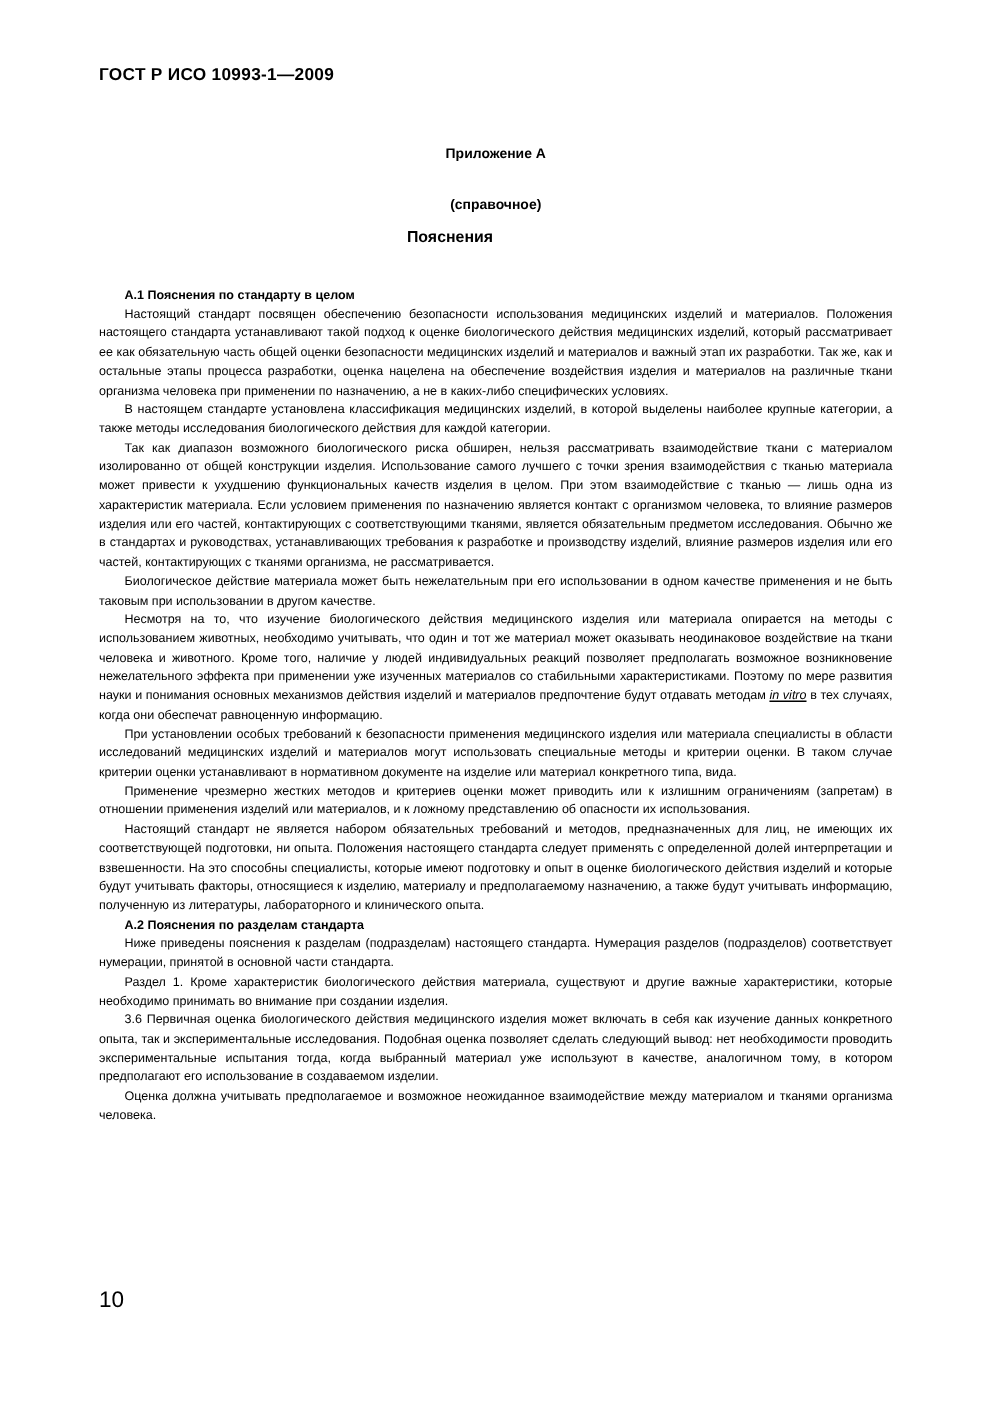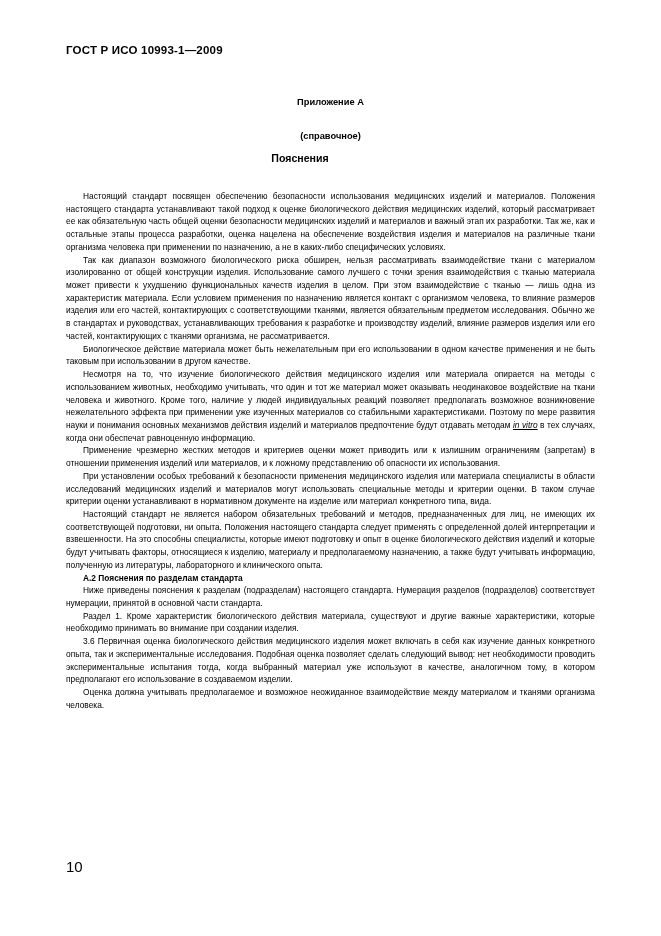--- a/index.html
+++ b/index.html
@@ -94,26 +94,28 @@
   <div class="header">ГОСТ Р ИСО 10993-1—2009</div>
 
   <div class="annex-title">
     <span>Приложение А</span>
     <span class="sub">(справочное)</span>
   </div>
 
   <div class="section-title">Пояснения</div>
 
   <div class="body-text">
+    <p class="heading">А.1  Пояснения по стандарту в целом</p>
     <p>Настоящий стандарт посвящен обеспечению безопасности использования медицинских изделий и материалов. Положения настоящего стандарта устанавливают такой подход к оценке биологического действия медицинских изделий, который рассматривает ее как обязательную часть общей оценки безопасности медицинских изделий и материалов и важный этап их разработки. Так же, как и остальные этапы процесса разработки, оценка нацелена на обеспечение воздействия изделия и материалов на различные ткани организма человека при применении по назначению, а не в каких-либо специфических условиях.</p>
+    <p>В настоящем стандарте установлена классификация медицинских изделий, в которой выделены наиболее крупные категории, а также методы исследования биологического действия для каждой категории.</p>
     <p>Так как диапазон возможного биологического риска обширен, нельзя рассматривать взаимодействие ткани с материалом изолированно от общей конструкции изделия. Использование самого лучшего с точки зрения взаимодействия с тканью материала может привести к ухудшению функциональных качеств изделия в целом. При этом взаимодействие с тканью — лишь одна из характеристик материала. Если условием применения по назначению является контакт с организмом человека, то влияние размеров изделия или его частей, контактирующих с соответствующими тканями, является обязательным предметом исследования. Обычно же в стандартах и руководствах, устанавливающих требования к разработке и производству изделий, влияние размеров изделия или его частей, контактирующих с тканями организма, не рассматривается.</p>
     <p>Биологическое действие материала может быть нежелательным при его использовании в одном качестве применения и не быть таковым при использовании в другом качестве.</p>
     <p>Несмотря на то, что изучение биологического действия медицинского изделия или материала опирается на методы с использованием животных, необходимо учитывать, что один и тот же материал может оказывать неодинаковое воздействие на ткани человека и животного. Кроме того, наличие у людей индивидуальных реакций позволяет предполагать возможное возникновение нежелательного эффекта при применении уже изученных материалов со стабильными характеристиками. Поэтому по мере развития науки и понимания основных механизмов действия изделий и материалов предпочтение будут отдавать методам <span class="italic">in vitro</span> в тех случаях, когда они обеспечат равноценную информацию.</p>
+    <p>При установлении  особых требований  к безопасности  применения  медицинского  изделия  или  материала специалисты в области исследований медицинских изделий и материалов могут использовать специальные методы и критерии оценки. В таком случае критерии оценки устанавливают в нормативном документе на изделие или материал конкретного типа, вида.</p>
     <p>Применение чрезмерно жестких методов и критериев оценки может приводить или к излишним ограничениям (запретам) в отношении применения изделий или материалов, и к ложному представлению об опасности их использования.</p>
-    <p>При установлении  особых требований  к безопасности  применения  медицинского  изделия  или  материала специалисты в области исследований медицинских изделий и материалов могут использовать специальные методы и критерии оценки. В таком случае критерии оценки устанавливают в нормативном документе на изделие или материал конкретного типа, вида.</p>
     <p>Настоящий стандарт не является набором обязательных требований и методов, предназначенных для лиц, не имеющих их соответствующей подготовки, ни опыта. Положения настоящего стандарта следует применять с определенной долей интерпретации и взвешенности. На это способны специалисты, которые имеют подготовку и опыт в оценке биологического действия изделий и которые будут учитывать факторы, относящиеся к изделию, материалу и предполагаемому назначению, а также будут учитывать информацию, полученную из литературы, лабораторного и клинического опыта.</p>
     <p class="heading-a2">А.2  Пояснения по разделам стандарта</p>
     <p>Ниже приведены пояснения к разделам (подразделам) настоящего стандарта. Нумерация разделов (подразделов) соответствует нумерации, принятой в основной части стандарта.</p>
     <p>Раздел 1. Кроме характеристик биологического действия материала, существуют и другие важные характеристики, которые необходимо принимать во внимание при создании изделия.</p>
     <p>3.6  Первичная оценка биологического действия медицинского изделия может включать в себя как изучение данных конкретного опыта, так и экспериментальные исследования. Подобная оценка позволяет сделать следующий вывод: нет необходимости проводить экспериментальные испытания тогда, когда выбранный материал уже используют в качестве, аналогичном тому, в котором предполагают его использование в создаваемом изделии.</p>
     <p>Оценка должна учитывать предполагаемое и возможное неожиданное взаимодействие между материалом и тканями организма человека.</p>
   </div>
 
   <div class="page-number">10</div>
 

